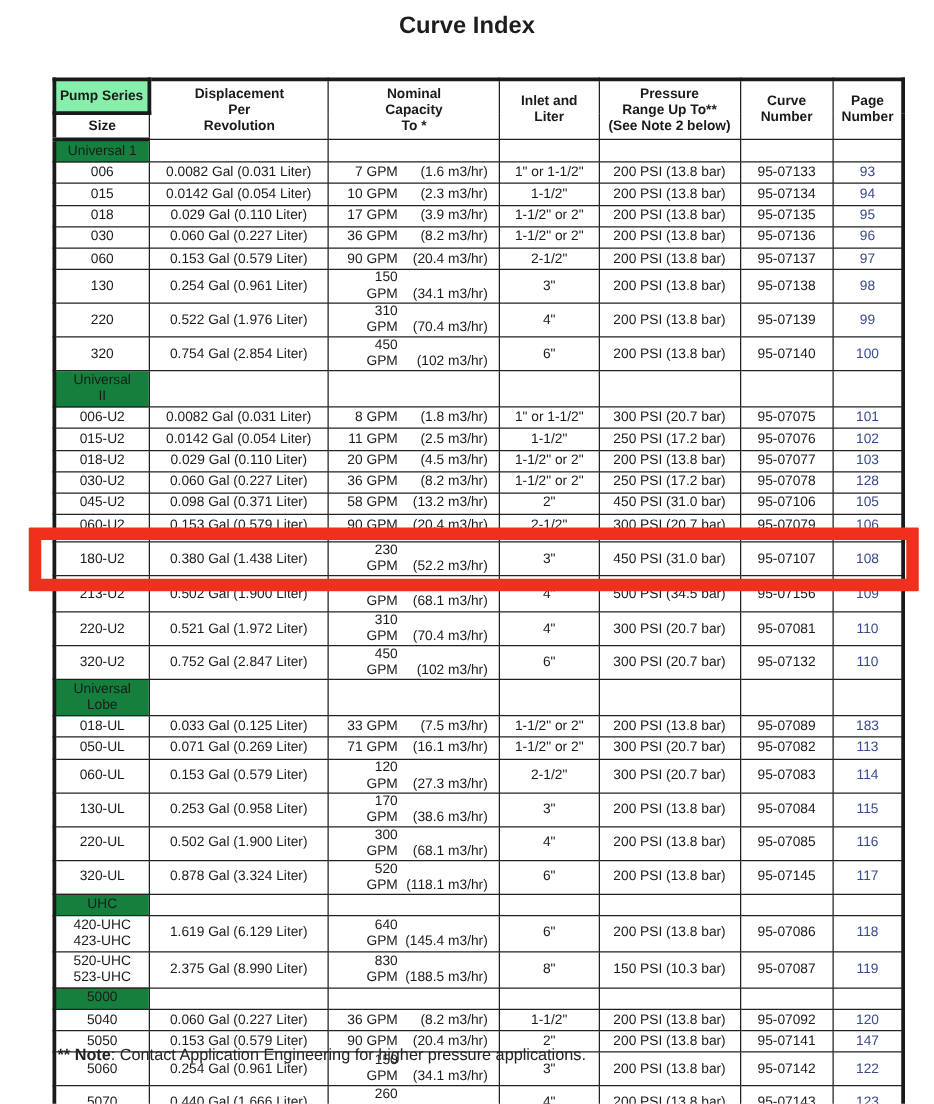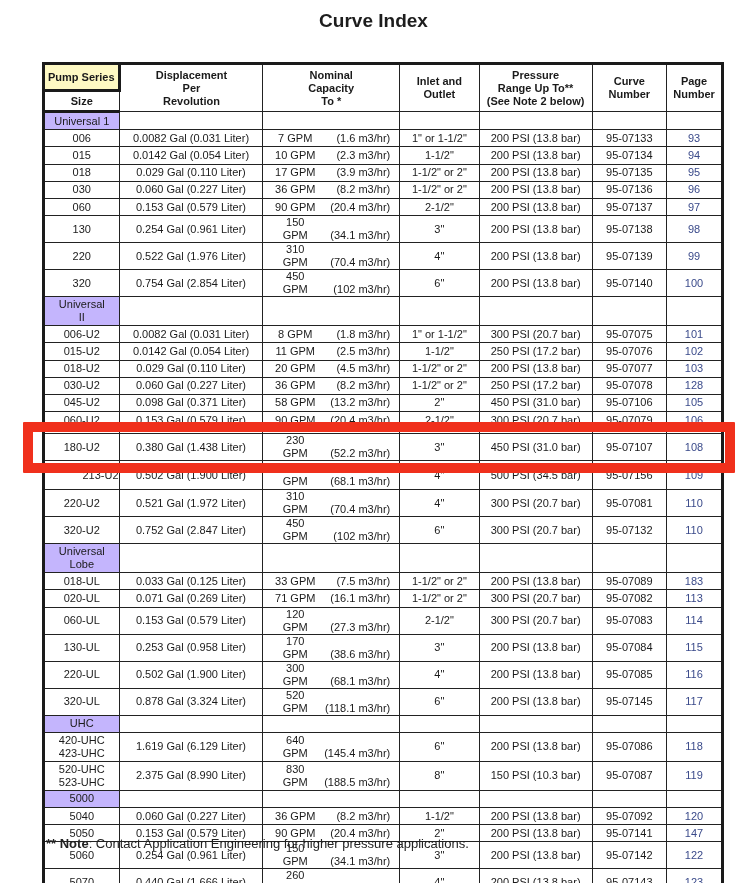--- a/index.html
+++ b/index.html
@@ -6,28 +6,28 @@
   body { width: 747px; height: 883px; position: relative; overflow: hidden;
          font-family: "Liberation Sans", sans-serif; color: #1a1a1a; }
   .title { position: absolute; left: 0; width: 747px; top: 10px; text-align: center;
            font-size: 19px; font-weight: bold; color: #1d1d1d; }
   table.idx { position: absolute; left: 42px; top: 62px; width: 682px;
               border-collapse: collapse; border: 3px solid #1a1a1a; table-layout: fixed; }
   table.idx td, table.idx th { border: 1px solid #222; font-size: 11px; text-align: center;
               padding: 0; line-height: 13px; font-weight: normal; }
   table.idx th { font-weight: bold; font-size: 11px; vertical-align: middle; }
   table.idx thead tr.h2 th { border-bottom: 3px solid #1a1a1a; }
-  th.series { background: #fef9c3; border: 3px solid #1a1a1a !important; height: 24px; line-height: 12px; }
+  th.series { background: #86efac; border: 3px solid #1a1a1a !important; height: 24px; line-height: 12px; }
   th.size { height: 18px; }
-  td.group { background: #c4b5fd; font-weight: bold; }
+  td.group { background: #15803d; font-weight: bold; }
   tr.r td { height: 16.2px; }
   tr.g2 td { height: 28px; }
   tr.d2 td { height: 28px; }
   td.page { color: #3a4a8a; }
-  .cap { display: inline-block; width: 46px; text-align: center; }
+  .cap { display: inline-block; width: 46px; text-align: right; }
   .capm { display: inline-block; width: 72px; text-align: right; }
   tr.hl td { background: #ffffff; }
   .redbox { position: absolute; left: 23px; top: 407px; width: 712px; height: 30px;
             border: 10px solid #f0301c; border-radius: 1px; box-sizing: border-box; pointer-events: none; }
   .hiddenrow td { height: 4px !important; }
   .notes { position: absolute; left: 46px; top: 833px; font-size: 13px; color: #222; line-height: 21px; }
   .notes b { font-weight: bold; }
 </style>
 </head>
 <body>
@@ -42,21 +42,21 @@
     <col style="width:77px">
       <col style="width:109px">
       <col style="width:72px">
       <col style="width:54px">
   </colgroup>
   <thead>
     <tr class="h1">
       <th class="series">Pump Series</th>
       <th rowspan="2"><span>Displacement</span><br><span>Per</span><br><span>Revolution</span></th>
       <th rowspan="2"><span>Nominal</span><br><span>Capacity</span><br><span>To *</span></th>
-      <th rowspan="2"><span>Inlet and</span><br><span>Outlet</span></th>
+      <th rowspan="2"><span>Inlet and</span><br><span>Liter</span></th>
       <th rowspan="2"><span>Pressure</span><br><span>Range Up To**</span><br><span>(See Note 2 below)</span></th>
       <th rowspan="2"><span>Curve</span><br><span>Number</span></th>
       <th rowspan="2"><span>Page</span><br><span>Number</span></th>
     </tr>
     <tr class="h2">
       <th class="size">Size</th>
     </tr>
   </thead>
   <tbody id="tbody">
       <tr class="r">
@@ -215,21 +215,21 @@
       <tr class="r hl">
         <td style="white-space: pre-line;">180-U2</td>
         <td>0.380 Gal  (1.438 Liter)</td>
         <td><span class="cap">230 GPM</span><span class="capm">(52.2 m3/hr)</span></td>
         <td>3"</td>
         <td>450 PSI  (31.0 bar)</td>
         <td>95-07107</td>
         <td class="page" style="color: rgb(58, 74, 138);">108</td>
       </tr>
       <tr class="d2">
-        <td style="white-space: pre-line; text-align: right;">213-U2</td>
+        <td style="white-space: pre-line;">213-U2</td>
         <td>0.502 Gal  (1.900 Liter)</td>
         <td><span class="cap">300 GPM</span><span class="capm">(68.1 m3/hr)</span></td>
         <td>4"</td>
         <td>500 PSI  (34.5 bar)</td>
         <td>95-07156</td>
         <td class="page" style="color: rgb(58, 74, 138);">109</td>
       </tr>
       <tr class="r">
         <td style="white-space: pre-line;">220-U2</td>
         <td>0.521 Gal  (1.972 Liter)</td>
@@ -260,21 +260,21 @@
       <tr class="r">
         <td style="white-space: pre-line;">018-UL</td>
         <td>0.033 Gal  (0.125 Liter)</td>
         <td><span class="cap">33 GPM</span><span class="capm">(7.5 m3/hr)</span></td>
         <td>1-1/2" or 2"</td>
         <td>200 PSI  (13.8 bar)</td>
         <td>95-07089</td>
         <td class="page" style="color: rgb(58, 74, 138);">183</td>
       </tr>
       <tr class="r">
-        <td style="white-space: pre-line;">020-UL</td>
+        <td style="white-space: pre-line;">050-UL</td>
         <td>0.071 Gal  (0.269 Liter)</td>
         <td><span class="cap">71 GPM</span><span class="capm">(16.1 m3/hr)</span></td>
         <td>1-1/2" or 2"</td>
         <td>300 PSI  (20.7 bar)</td>
         <td>95-07082</td>
         <td class="page" style="color: rgb(58, 74, 138);">113</td>
       </tr>
       <tr class="r">
         <td style="white-space: pre-line;">060-UL</td>
         <td>0.153 Gal  (0.579 Liter)</td>

